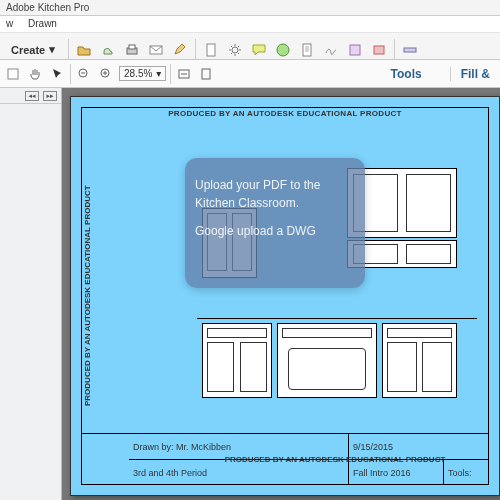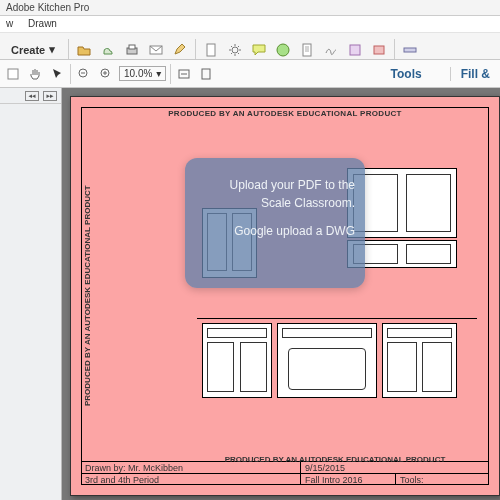--- a/index.html
+++ b/index.html
@@ -14,31 +14,31 @@
   .toolbar2 { height: 28px; background: #fafafa; border-bottom: 1px solid #c8c8c8; display: flex; align-items: center; padding: 0 4px; gap:4px; }
   .zoom-box { border:1px solid #aaa; padding:1px 4px; font-size:10px; display:flex; align-items:center; gap:4px;}
   .right-tools { margin-left:auto; display:flex; gap:28px; padding-right:6px; font-size:12px; color:#2a5f8f; font-weight:600;}
   .right-tools span { border-left:1px solid #ccc; padding-left:10px;}
   .right-tools span:first-child { border-left:none; }
   .content-area { display:flex; height: calc(500px - 88px); }
   .sidebar { width:62px; background:#eef0f2; border-right:1px solid #b9b9b9; position:relative;}
   .thumb-nav { height:16px; border-bottom:1px solid #ccc; display:flex; align-items:center; justify-content:flex-end; gap:4px; padding:0 4px;}
   .nav-ico { width:14px; height:10px; border:1px solid #888; font-size:7px; display:flex; align-items:center; justify-content:center; color:#555;}
   .doc-wrap { flex:1; background:#777; padding:8px 0 0 8px; position:relative; overflow:hidden;}
-  .page { background:#fca5a5; width:430px; height:400px; box-shadow: 2px 2px 6px rgba(0,0,0,.4); border:1px solid #333; position:relative; padding:10px;}
+  .page { background:#7dd3fc; width:430px; height:400px; box-shadow: 2px 2px 6px rgba(0,0,0,.4); border:1px solid #333; position:relative; padding:10px;}
   .inner-frame { border:1px solid #000; width:100%; height:100%; position:relative;}
   .watermark-top { position:absolute; top:1px; left:0; right:0; text-align:center; font-size:8px; font-weight:700; letter-spacing:.3px;}
   .watermark-left { position:absolute; left:1px; top:0; bottom:0; writing-mode: vertical-rl; transform: rotate(180deg); text-align:center; font-size:8px; font-weight:700;}
   .watermark-bottom { position:absolute; bottom:20px; left:100px; right:0; text-align:center; font-size:8px; font-weight:700; }
-  .title-block { position:absolute; left:-1px; right:-1px; bottom:-1px; height:24px; border-top:1px solid #000; display:flex; flex-direction:column;}
+  .title-block { position:absolute; left:-1px; right:-1px; bottom:-1px; height:52px; border-top:1px solid #000; display:flex; flex-direction:column;padding-left:48px;}
   .tb-row { flex:1; display:flex; border-bottom:1px solid #000; font-size:9px; align-items:center;}
   .tb-row:last-child { border-bottom:none;}
   .tb-cell { border-right:1px solid #000; padding:0 4px; height:100%; display:flex; align-items:center; white-space:nowrap;}
   .tb-cell:last-child { border-right:none;}
-  .overlay { position:absolute; top:158px; left:185px; width:180px; height:130px; background: rgba(100,130,170,.78); border-radius:12px; color:#eef2f6; font-size:12px; text-align:right; padding:18px 10px; line-height:1.5; box-shadow: 0 2px 8px rgba(0,0,0,.2);}
+  .overlay { position:absolute; top:158px; left:185px; width:180px; height:130px; background: rgba(100,130,170,.78); border-radius:12px; color:#eef2f6; font-size:12px; text-align:left; padding:18px 10px; line-height:1.5; box-shadow: 0 2px 8px rgba(0,0,0,.2);}
   .cabinet-area { position:absolute; top:60px; left:120px; width:270px; height:230px;}
   .cab { position:absolute; border:1px solid #000; background:#fff;}
   .door { position:absolute; border:1px solid #333;}
   svg { display:block; }
 </style>
 </head>
 <body>
 
 <div class="titlebar">Adobe Kitchen Pro</div>
 
@@ -154,21 +154,21 @@
         <path d="M4 6h4" stroke="#666"></path>
       </svg>
     </div>
   <div class="tb-icon">
       <svg width="14" height="14">
         <circle cx="6" cy="6" r="4" fill="none" stroke="#666"></circle>
         <path d="M4 6h4M6 4v4" stroke="#666"></path>
       </svg>
     </div>
   <div class="zoom-box">
-    <span>10.0%</span>
+    <span>28.5%</span>
     <span>▾</span>
   </div>
   <div class="tb-sep"></div>
   <div class="tb-icon">
       <svg width="14" height="14">
         <rect x="2" y="3" width="10" height="8" fill="none" stroke="#666"></rect>
         <path d="M4 7h6" stroke="#666"></path>
       </svg>
     </div>
   <div class="tb-icon">
@@ -243,16 +243,16 @@
           </div>
         </div>
         <div class="watermark-bottom">PRODUCED BY AN AUTODESK EDUCATIONAL PRODUCT</div>
       </div>
     </div>
   </div>
 </div>
 
 <div class="overlay">
   <div>Upload your PDF to the</div>
-  <div>Scale Classroom.</div>
+  <div>Kitchen Classroom.</div>
   <div style="height:10px"></div>
   <div>Google upload a DWG</div>
 </div>
 
 </body></html>

